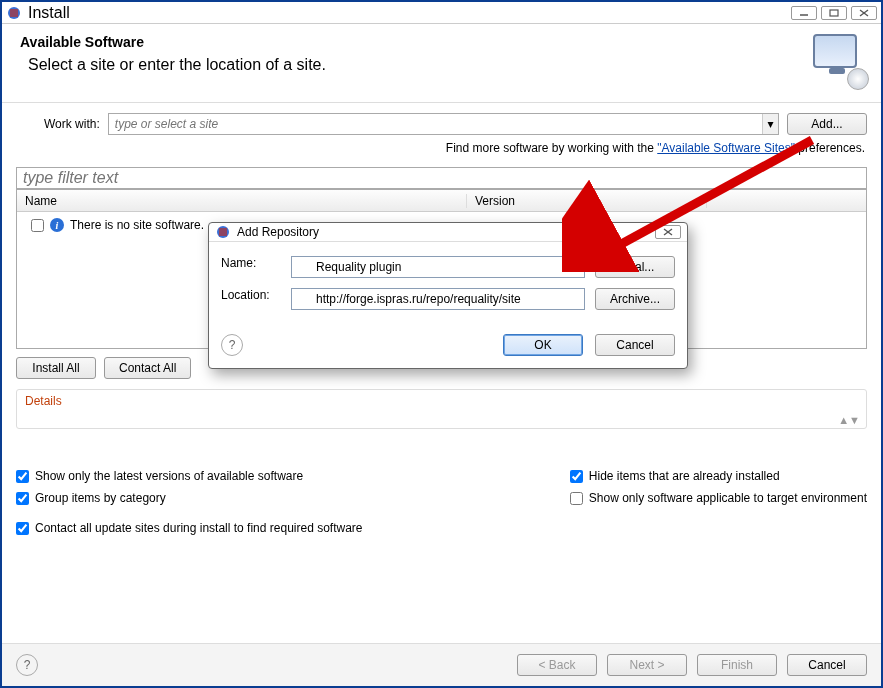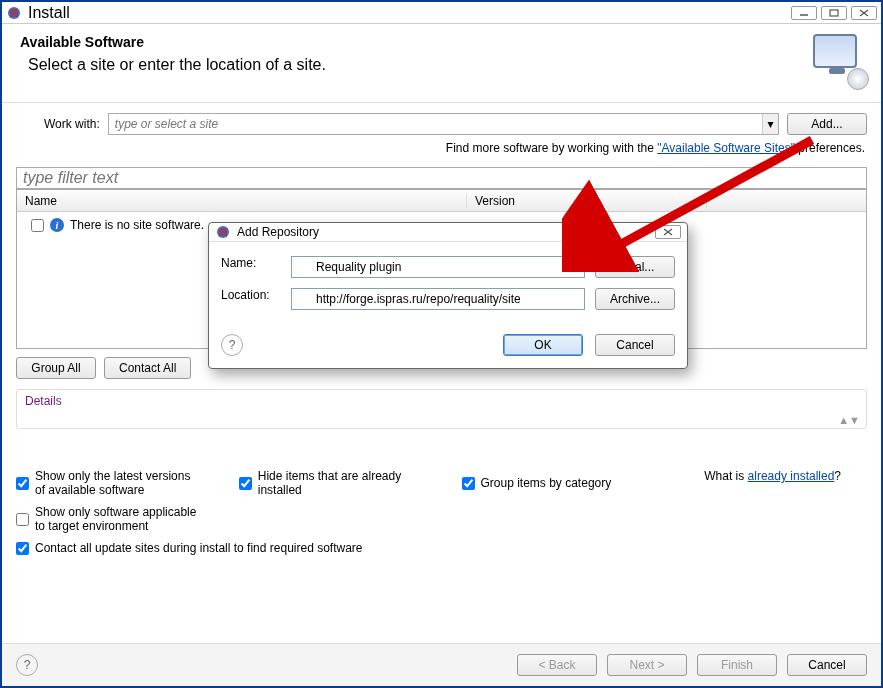--- a/index.html
+++ b/index.html
@@ -85,24 +85,24 @@
     .table-body { padding:6px 8px; }
     .empty-row { display:flex; align-items:center; gap:6px; }
     .empty-row input[type=checkbox]{margin-left:6px;}
     .info-icon { width:14px; height:14px; border-radius:50%; background:#2a6fd6; color:#fff; font-weight:bold; font-size:10px; display:inline-flex; align-items:center; justify-content:center; font-style: italic; font-family:Georgia,serif;}
     .row-btns { display:flex; gap:8px; margin-bottom: 10px;}
     
     .details-group {
       border:1px solid #ddd; border-radius:3px; padding: 4px 8px 20px 8px; margin-bottom:14px;
       position: relative;
     }
-    .details-group .lbl { color:#701a75; }
+    .details-group .lbl { color:#c2410c; }
     .scroll-hint { position:absolute; right:6px; bottom:2px; font-size:11px; color:#999;}
     
-    .checks { display:grid; grid-template-columns: 1fr 1fr 1fr 1fr; column-gap:40px; row-gap:8px; margin-bottom: 40px; margin-top: 40px;}
+    .checks { display:grid; grid-template-columns: 1fr; column-gap:40px; row-gap:8px; margin-bottom: 40px; margin-top: 40px;}
     .checks label { display:flex; align-items:center; gap:6px;}
     .checks a { color:#0645ad; text-decoration: underline;}
     
     .footer {
       position:absolute; bottom:0; left:0; right:0;
       border-top:1px solid #ddd; padding:10px 14px;
       display:flex; align-items:center; gap:10px;
       background:#f4f4f4;
     }
     .footer .help {
@@ -210,21 +210,21 @@
     <div class="table-body">
       <div class="empty-row">
         <input type="checkbox" style="">
         <span class="info-icon">i</span>
         <span>There is no site software.</span>
       </div>
     </div>
   </div>
 
   <div class="row-btns">
-    <button class="btn">Group All</button>
+    <button class="btn">Install All</button>
     <button class="btn">Contact All</button>
   </div>
 
   
   <div class="details-group">
     <span class="lbl">Details</span>
     <span class="scroll-hint">▲▼</span>
   </div>
 
   
@@ -234,23 +234,20 @@
         <span>Show only the latest versions of available software</span>
       </label>
     <label>
         <input type="checkbox" checked="" style="">
         <span>Hide items that are already installed</span>
       </label>
     <label>
         <input type="checkbox" checked="" style="">
         <span>Group items by category</span>
       </label>
-    <span style="padding-left:20px;">
-      <span>What is </span><a href="#">already installed</a><span>?</span>
-    </span>
     <label>
         <input type="checkbox" style="">
         <span>Show only software applicable to target environment</span>
       </label>
     <span></span>
     <label style="grid-column:1/3;">
         <input type="checkbox" checked="" style="">
         <span>Contact all update sites during install to find required software</span>
       </label>
   </div>

